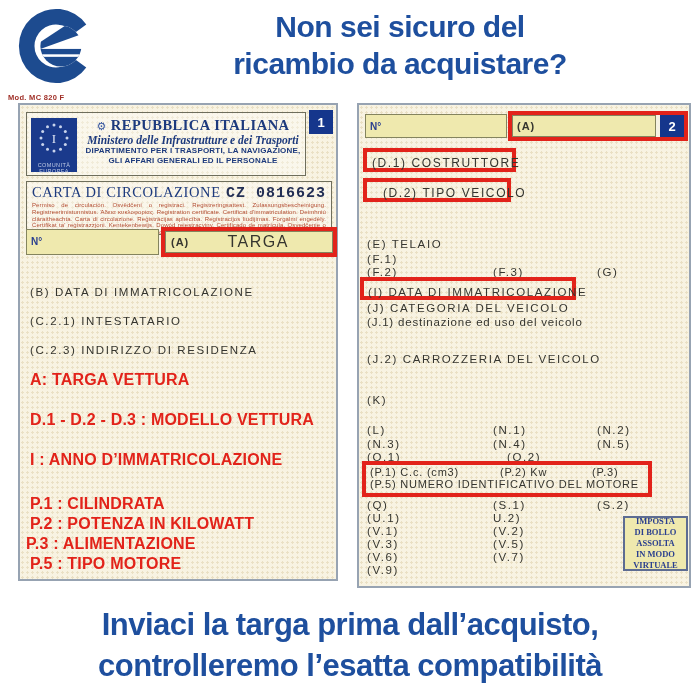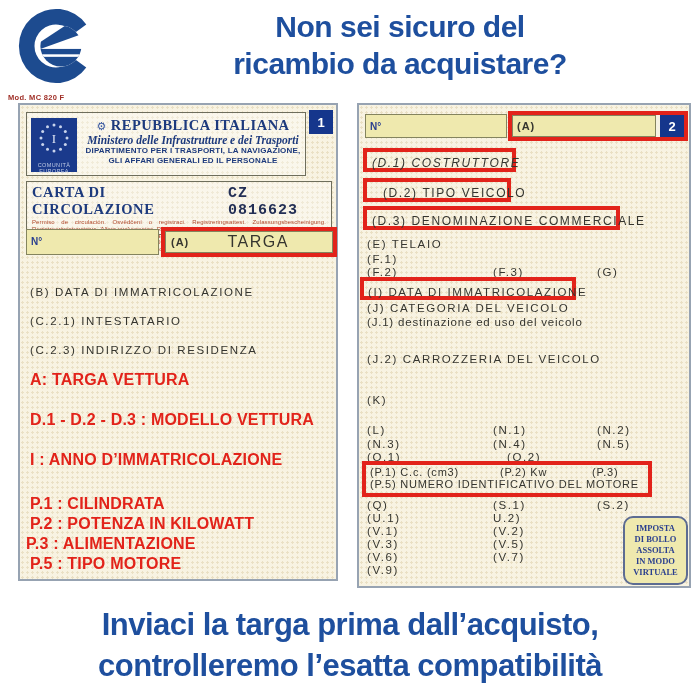--- a/index.html
+++ b/index.html
@@ -24,21 +24,21 @@
   .yellow-field{background:#efe9ae;border:1px solid #84845e;box-sizing:border-box;}
   .redbox{border:4px solid #e2231a;box-sizing:border-box;}
   .doc-line{font-size:11.5px;color:#35352f;letter-spacing:1.6px;white-space:nowrap;}
   .doc-line .c2{position:absolute;left:126px;}
   .doc-line .c3{position:absolute;left:230px;}
   .annot{color:#e2231a;font-weight:bold;font-size:16px;letter-spacing:0.2px;white-space:nowrap;}
   
   .hdr-title{font-family:"Liberation Serif",serif;font-weight:bold;font-size:14.5px;letter-spacing:0.5px;}
   .hdr-ministry{font-family:"Liberation Serif",serif;font-weight:bold;font-style:italic;font-size:11.5px;}
   .hdr-dept{font-size:8px;letter-spacing:0.2px;line-height:9.5px;font-weight:bold;}
-  .carta-title{font-family:"Liberation Serif",serif;font-weight:bold;font-size:14.5px;letter-spacing:0.6px;color:#1d3a7d;}
+  .carta-title{font-family:"Liberation Serif",serif;font-weight:normal;font-size:14.5px;letter-spacing:0.6px;color:#1d3a7d;}
   .carta-serial{font-family:"Liberation Mono",monospace;font-weight:bold;font-size:15px;color:#232f55;letter-spacing:1px;}
   .fineprint{font-size:6px;line-height:6.8px;color:#b14a2e;text-align:justify;letter-spacing:0.1px;}
   .eu-caption{font-size:5.5px;line-height:6px;color:#bdc9e4;text-align:center;letter-spacing:0.4px;}
   .stamp{background:#efe9ae;border:2px solid #5d6c92;box-sizing:border-box;
     font-family:"Liberation Serif",serif;font-weight:bold;font-size:8.5px;line-height:11px;
     color:#2a3f8f;text-align:center;display:flex;flex-direction:column;justify-content:center;}
 </style>
 </head>
 <body>
 
@@ -140,28 +140,25 @@
     <span style="font-size:10px;font-weight:bold;color:#2a3f8f;">N°</span>
   </div>
   <div class="abs redbox" style="left:149px;top:6px;width:180px;height:30px;display:flex;align-items:stretch;">
     <div class="yellow-field" style="flex:1;display:flex;align-items:center;padding:0 4px;">
       <span style="font-size:11px;font-weight:bold;color:#35352f;letter-spacing:1px;">(A)</span>
     </div>
     <div style="width:4px;background:#f5f2e2;"></div>
     <div class="badge" style="width:24px;">2</div>
   </div>
 
-  <div class="abs redbox" style="left:4px;top:43px;width:153px;height:24px;padding:1px 5px;font-style:italic;">
+  <div class="abs redbox" style="left:4px;top:43px;width:153px;height:24px;padding:1px 5px;">
     <span class="doc-line" style="font-size:12px;">(D.1) COSTRUTTORE</span>
   </div>
   <div class="abs redbox" style="left:4px;top:73px;width:148px;height:24px;padding:1px 16px;">
     <span class="doc-line" style="font-size:12px;">(D.2) TIPO VEICOLO</span>
-  </div>
-  <div class="abs redbox" style="left:4px;top:101px;width:257px;height:24px;padding:1px 5px;">
-    <span class="doc-line" style="font-size:12px;">(D.3) DENOMINAZIONE COMMERCIALE</span>
   </div>
 
   <div class="abs doc-line" style="left:8px;top:133px;">
     <span>(E) TELAIO</span>
   </div>
   <div class="abs doc-line" style="left:8px;top:148px;">
     <span>(F.1)</span>
   </div>
   <div class="abs doc-line" style="left:8px;top:161px;width:320px;">
     <span>(F.2)</span>
@@ -227,21 +224,21 @@
     <span class="c2">(V.5)</span>
   </div>
   <div class="abs doc-line" style="left:8px;top:446px;width:320px;">
     <span>(V.6)</span>
     <span class="c2">(V.7)</span>
   </div>
   <div class="abs doc-line" style="left:8px;top:459px;">
     <span>(V.9)</span>
   </div>
 
-  <div class="abs stamp" style="left:264px;top:411px;width:65px;height:69px;border-radius:10px;">
+  <div class="abs stamp" style="left:264px;top:411px;width:65px;height:55px;">
     <div>IMPOSTA</div>
     <div>DI BOLLO</div>
     <div>ASSOLTA</div>
     <div>IN MODO</div>
     <div>VIRTUALE</div>
   </div>
 </div>
 
 <div class="abs footer-text">
   <div>Inviaci la targa prima dall’acquisto,</div>

